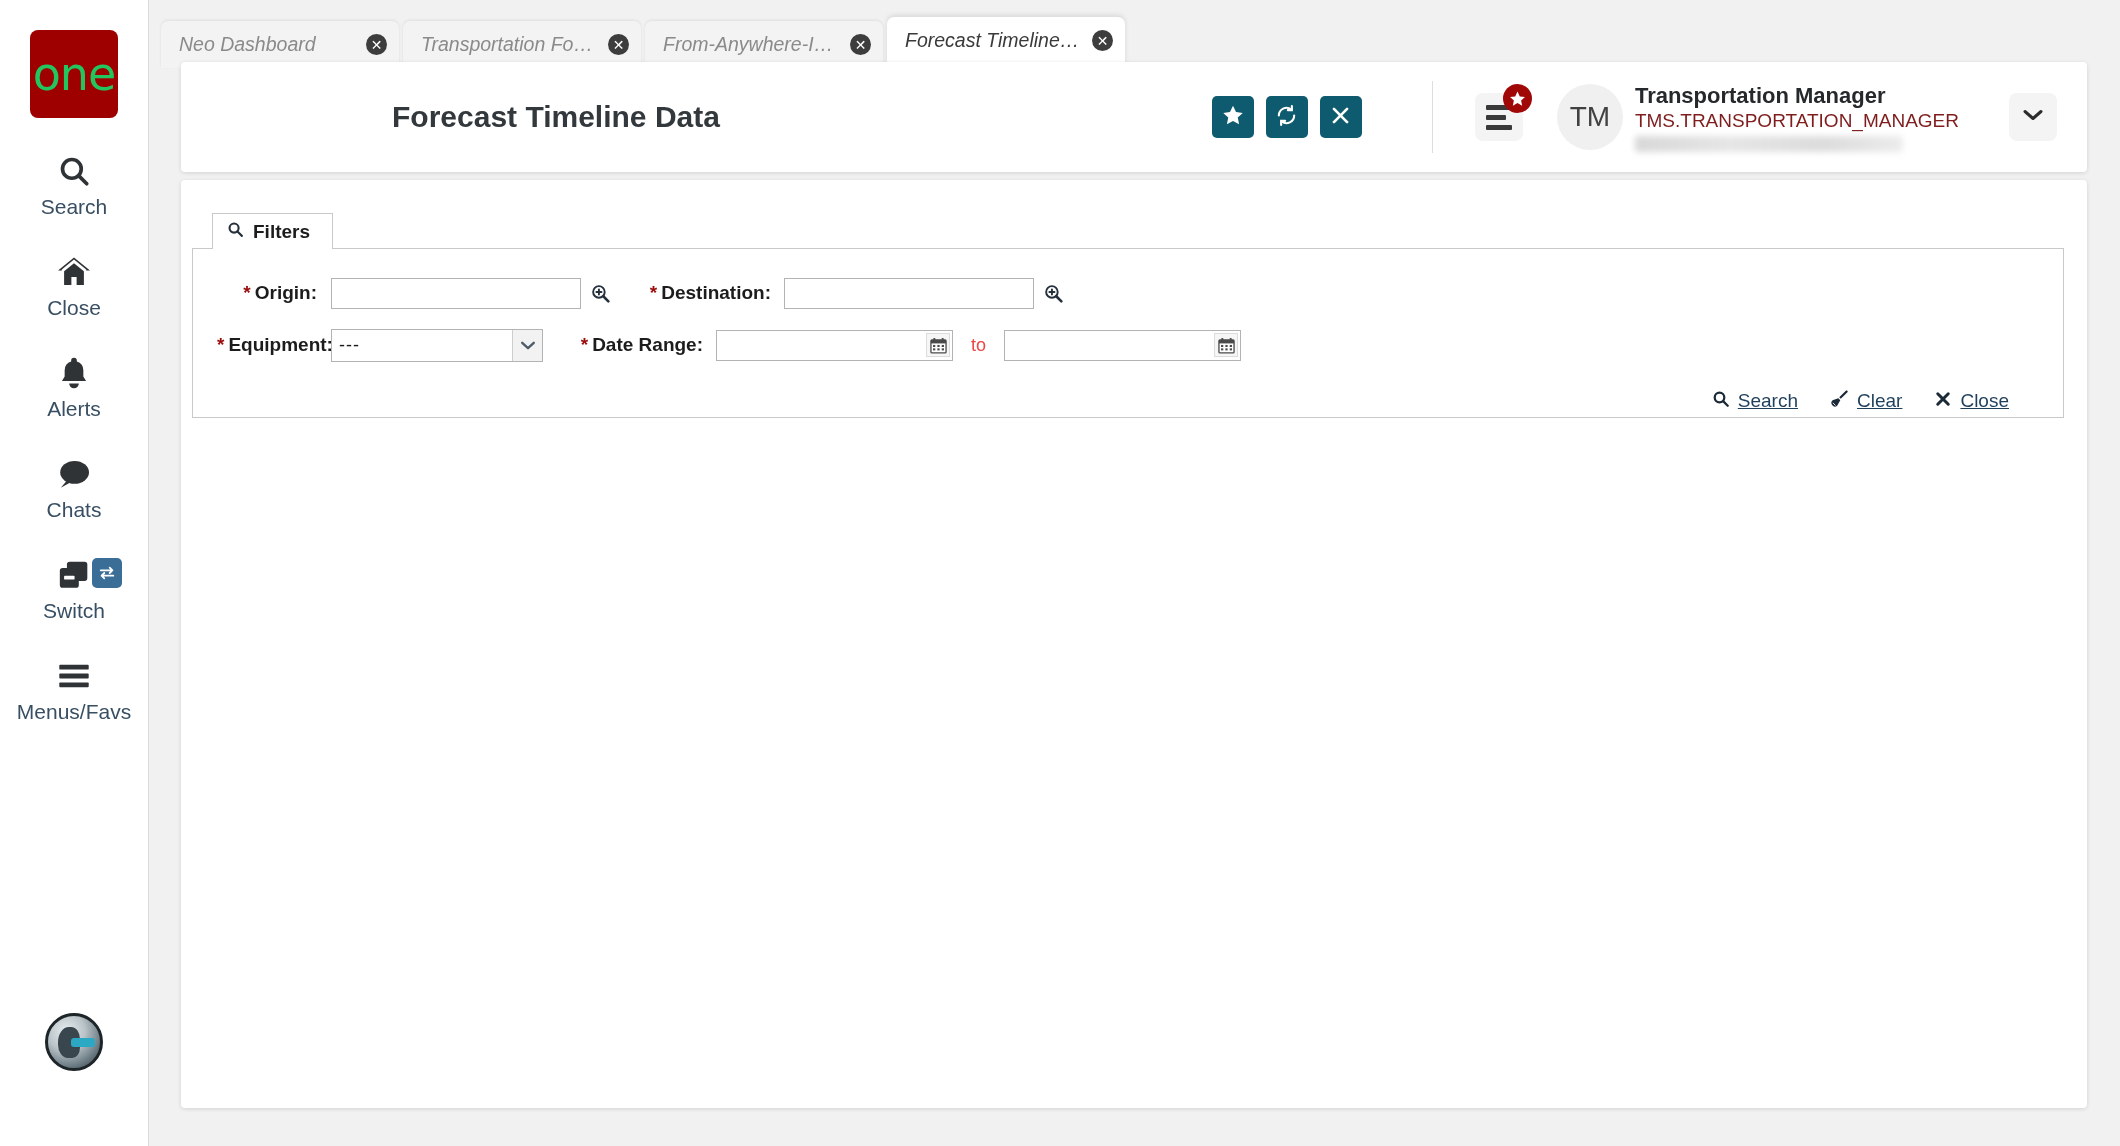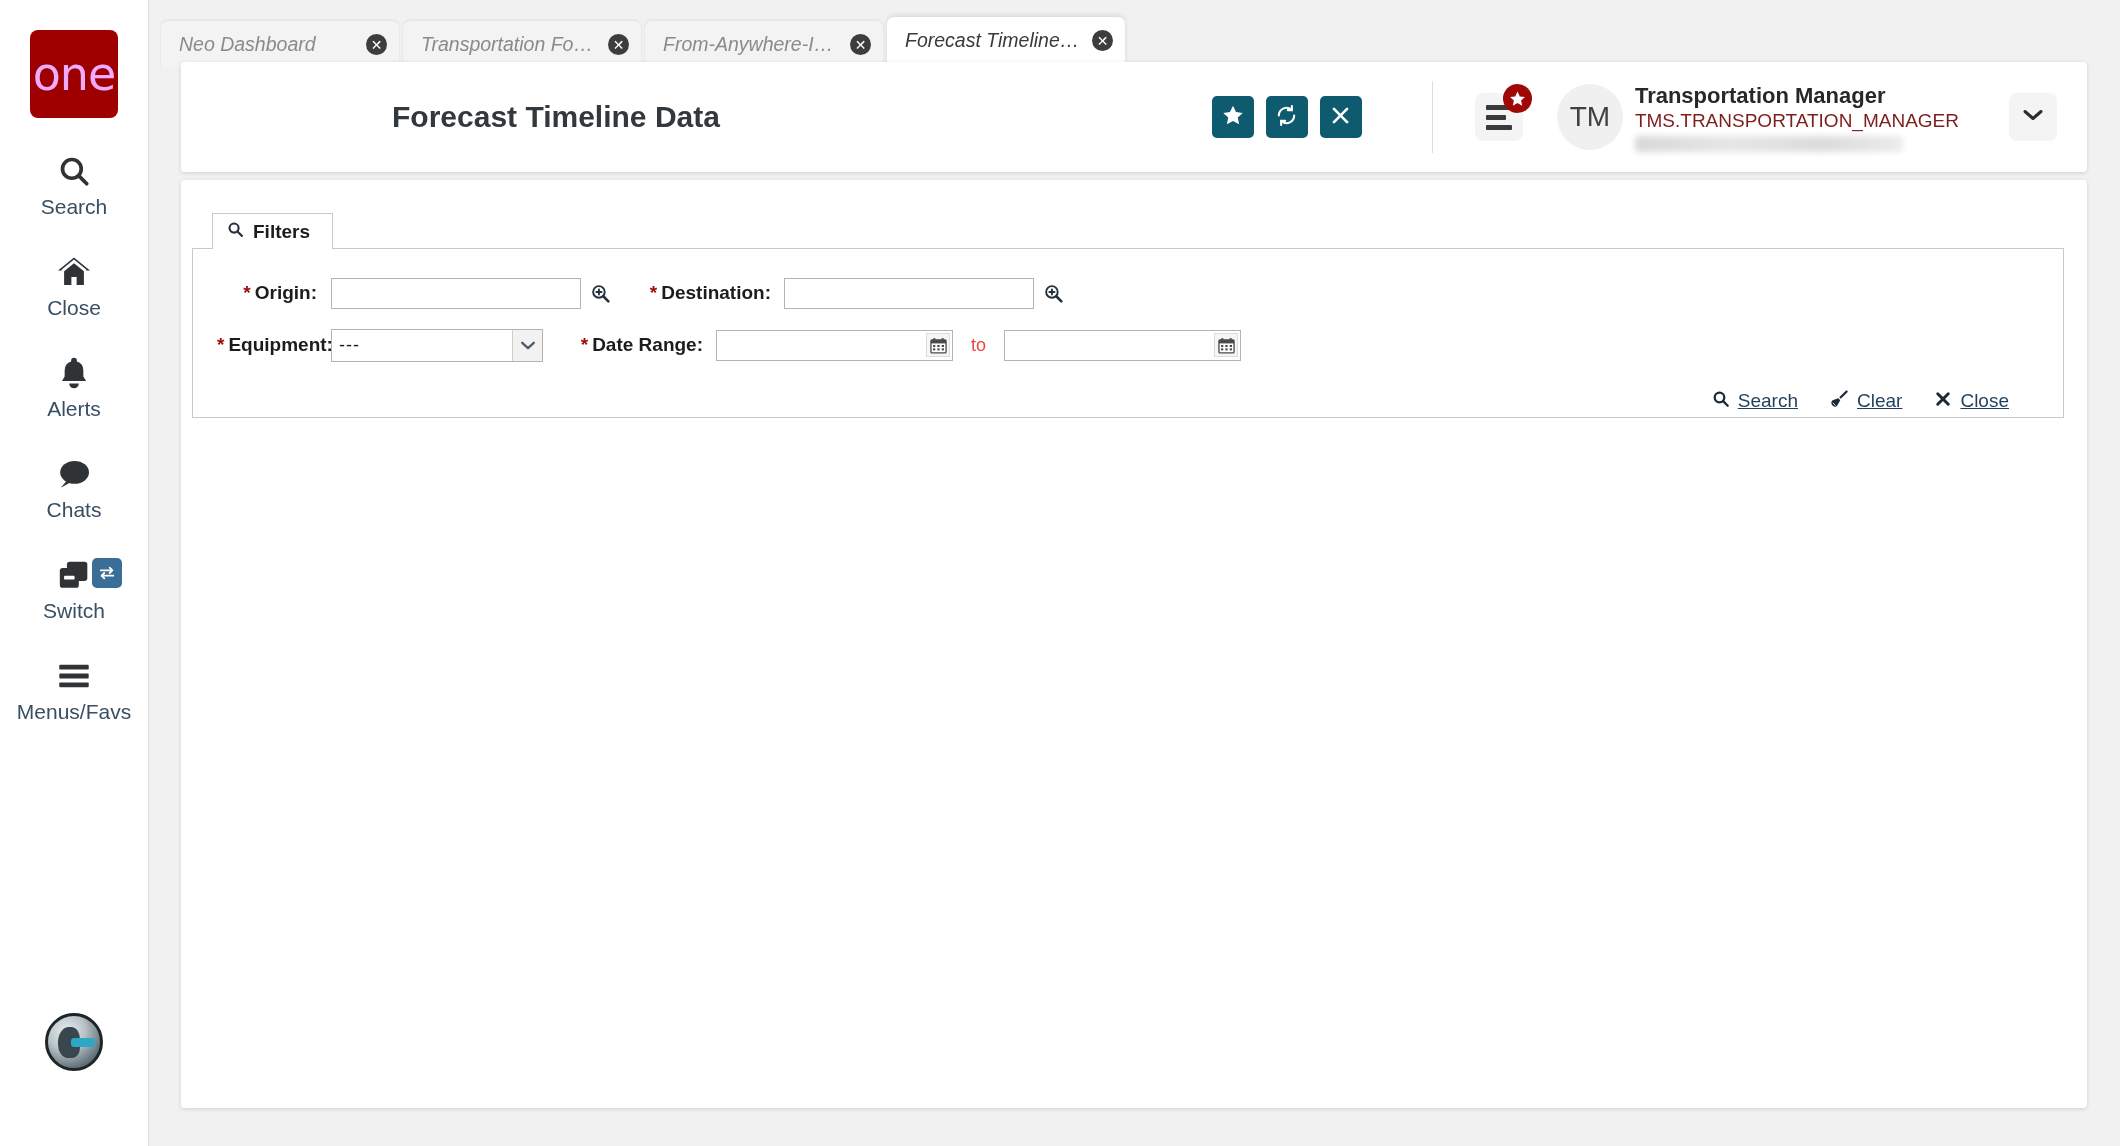--- a/index.html
+++ b/index.html
@@ -28,21 +28,21 @@
     flex-direction: column;
     align-items: center;
     z-index: 20;
   }
   .brand-logo {
     margin-top: 30px;
     width: 88px; height: 88px;
     background: #9e0000;
     border-radius: 8px;
     display: flex; align-items: center; justify-content: center;
-    color: #f0abfc;
+    color: #22c55e;
     font-size: 46px;
     font-weight: 400;
     letter-spacing: -1px;
     font-family: "DejaVu Sans", sans-serif;
     line-height: 1;
     cursor: pointer;
   }
   .nav-item {
     margin-top: 34px;
     width: 149px;

